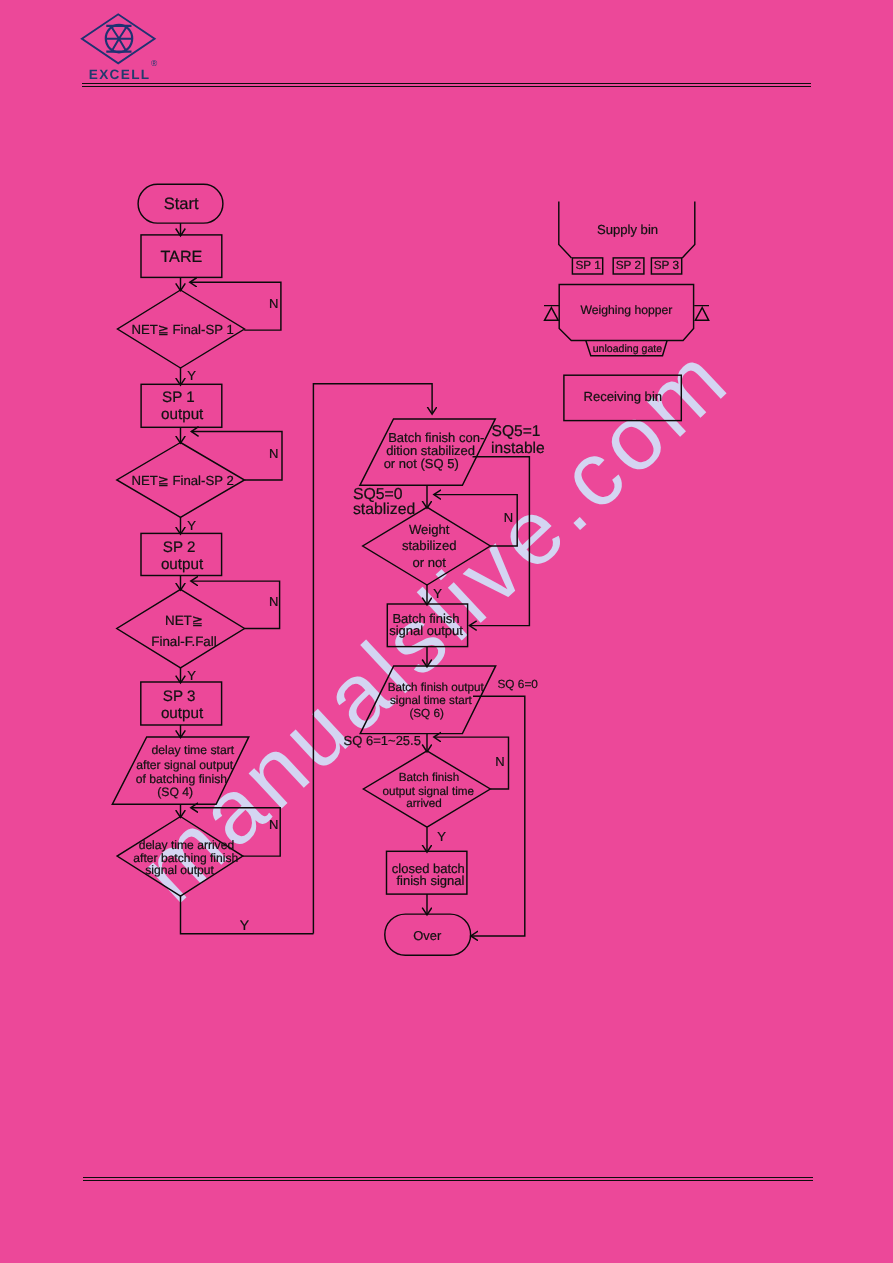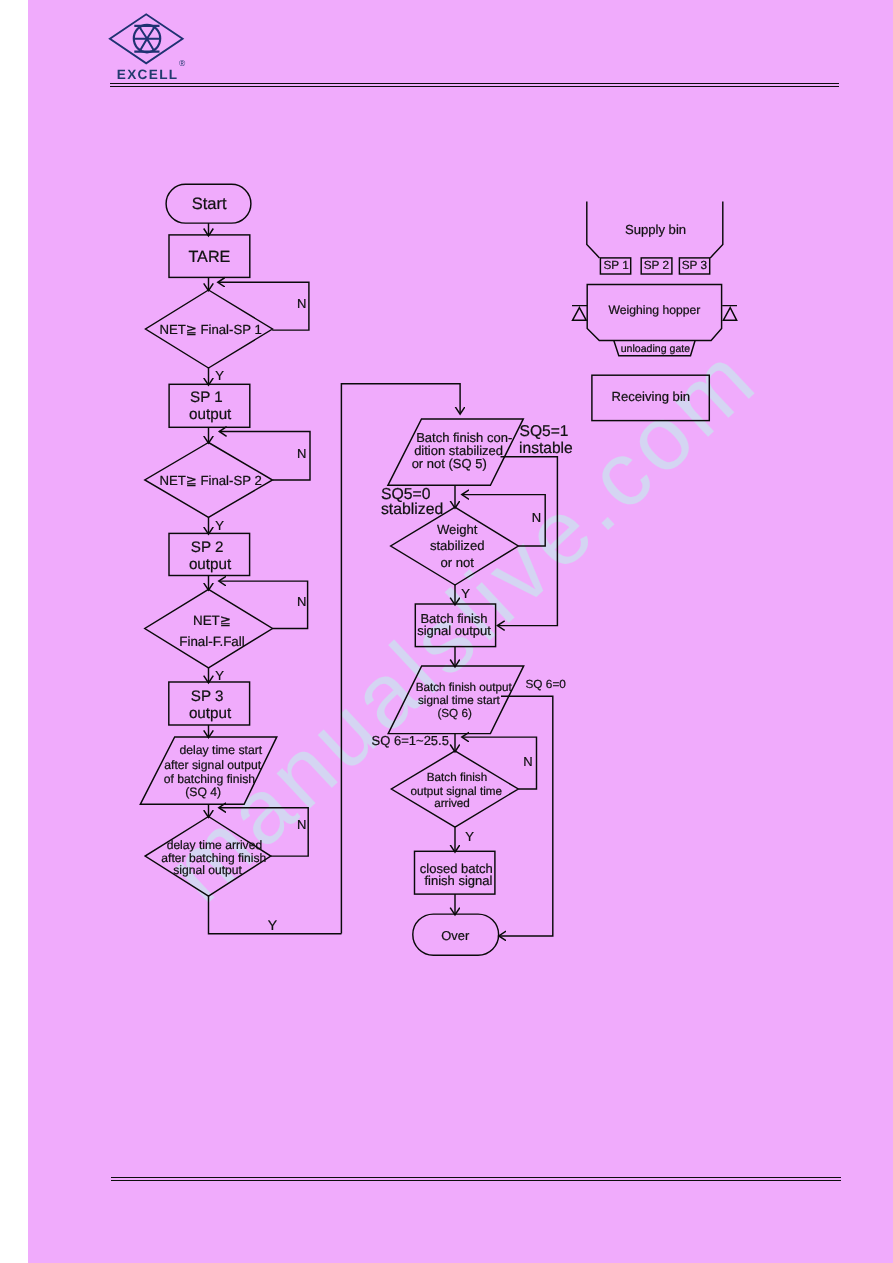--- a/index.html
+++ b/index.html
@@ -1,21 +1,21 @@
 <!DOCTYPE html>
 <html><head>
 <meta charset="utf-8">
 <title>EXCELL batching flowchart page</title>
 <style>
   html,body{margin:0;padding:0;background:#ffffff;
             -webkit-font-smoothing:antialiased;
             text-rendering:geometricPrecision;}
   body{width:893px;height:1263px;position:relative;overflow:hidden;
        font-family:"Liberation Sans",sans-serif;color:#000;}
-  .page{position:absolute;inset:0;background:#f0abfc;margin-left:28px;}
+  .page{position:absolute;inset:0;background:#ec4899;}
   #logo{position:absolute;left:74px;top:6px;width:100px;height:80px;}
   #hdr-rule{position:absolute;left:82.1px;top:82.8px;width:729.2px;height:6px;}
   #ftr-rule{position:absolute;left:83.2px;top:1176.9px;width:729.6px;height:6px;}
   #chart{position:absolute;left:0;top:0;}
   #wm{position:absolute;left:0;top:0;width:893px;height:1263px;pointer-events:none;}
   svg text,#brand{-webkit-font-smoothing:antialiased;}
   #chart text{paint-order:stroke fill;stroke:#111;stroke-width:0.22px;}
   #chart,#wm,#logo,#brand{filter:opacity(1);}
   #brand{position:absolute;left:88.8px;top:64.2px;font-size:13.6px;font-weight:bold;
          letter-spacing:1.34px;color:#223a6e;line-height:12px;white-space:nowrap;}

